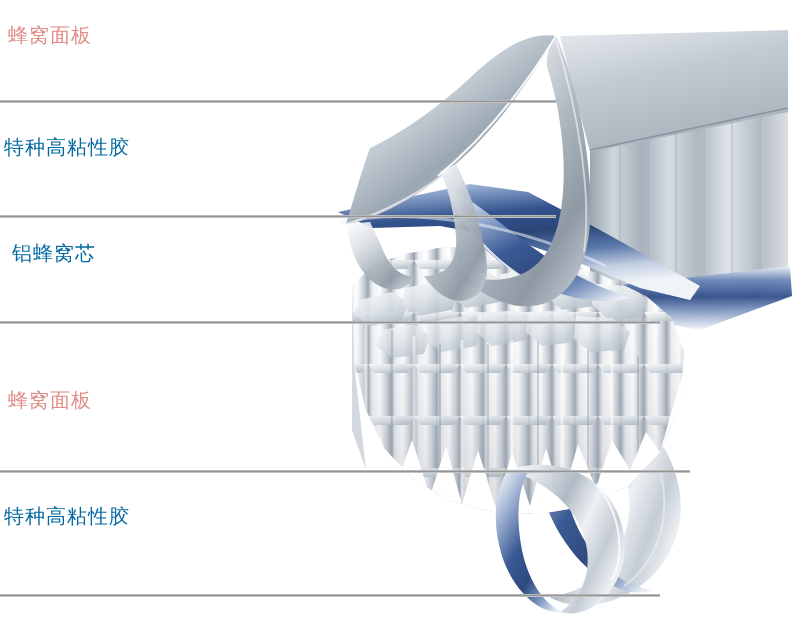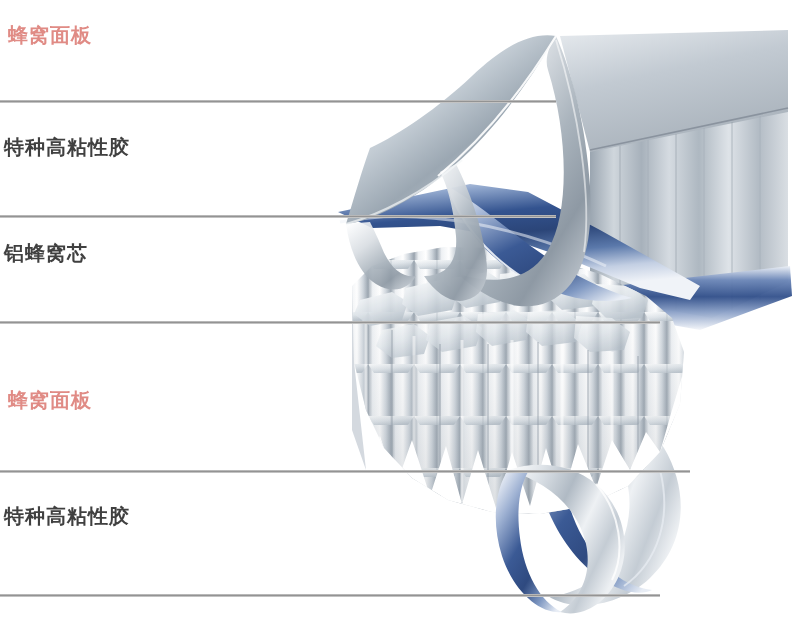--- a/index.html
+++ b/index.html
@@ -11,24 +11,24 @@
     position:relative;
   }
   #diagram{
     position:absolute;left:0;top:0;width:800px;height:640px;
   }
   .label{
     position:absolute;
     white-space:nowrap;
     font-size:20px;
     letter-spacing:1px;
-    font-weight:700;
+    font-weight:400;
     text-align:center;
   }
-  .label.dark{color:#404040;}
+  .label.dark{color:#0369a1;}
   .label.red{color:#e08b85;}
   .leader{
     position:absolute;
     height:3px;
     background:linear-gradient(to bottom,#c9c9c9 0%,#9a9a9a 45%,#8d8d8d 55%,#e2e2e2 100%);
   }
 </style>
 </head>
 <body>
 
@@ -287,15 +287,15 @@
 </svg>
 
 <div class="leader" style="left:0px;top:100px;width:556px;"></div>
 <div class="leader" style="left:0px;top:215px;width:556px;"></div>
 <div class="leader" style="left:0px;top:321px;width:660px;"></div>
 <div class="leader" style="left:0px;top:470px;width:690px;"></div>
 <div class="leader" style="left:0px;top:594px;width:660px;"></div>
 
 <div class="label red" style="left:8px;top:22px;">蜂窝面板</div>
 <div class="label dark" style="left:4px;top:134px;">特种高粘性胶</div>
-<div class="label dark" style="left:4px;top:240px;">铝蜂窝芯</div>
+<div class="label dark" style="left:12px;top:240px;">铝蜂窝芯</div>
 <div class="label red" style="left:8px;top:387px;">蜂窝面板</div>
 <div class="label dark" style="left:4px;top:503px;">特种高粘性胶</div>
 
 </body></html>

